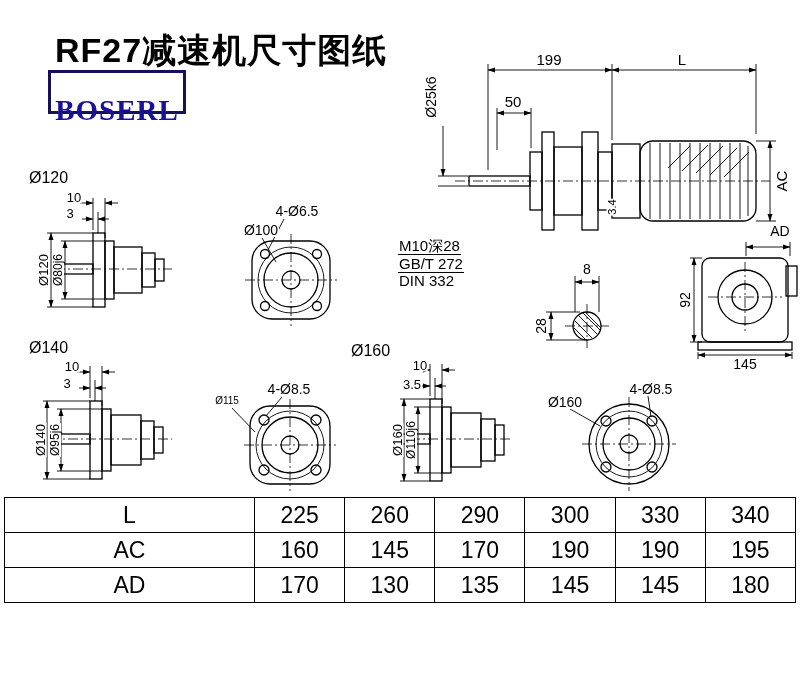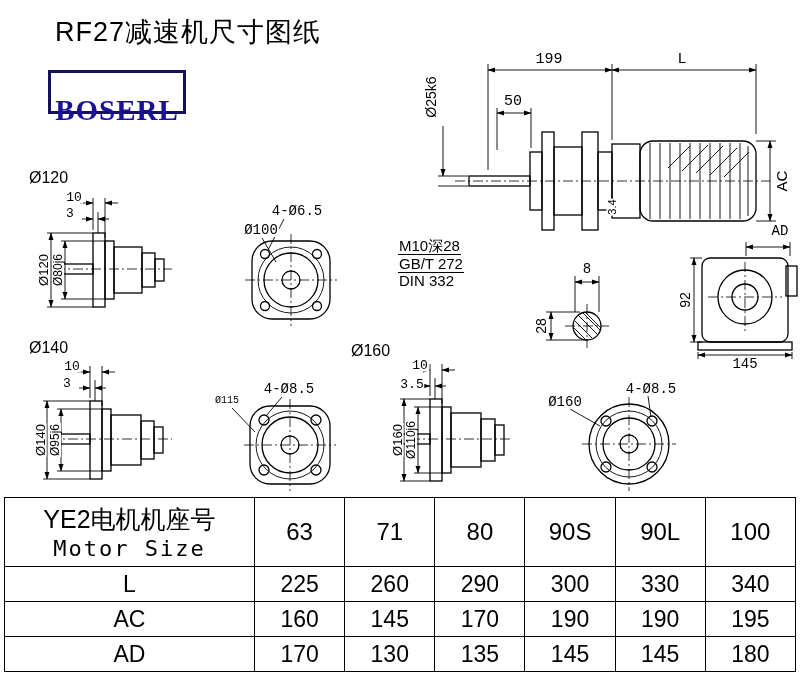--- a/index.html
+++ b/index.html
@@ -1,28 +1,28 @@
 <!DOCTYPE html>
 <html><head>
 <meta charset="utf-8">
 <style>
   html,body{margin:0;padding:0;background:#fff;}
   .page{position:relative;width:800px;height:673px;background:#fff;overflow:hidden;
         font-family:"Liberation Sans",sans-serif;color:#000;}
-  .title{position:absolute;left:55px;top:14px;font-size:27px;font-weight:normal;
+  .title{position:absolute;left:55px;top:28px;font-size:34px;font-weight:bold;
          letter-spacing:1px;white-space:nowrap;}
   .logo-box{position:absolute;left:48px;top:70px;width:132px;height:38px;
             border:3px solid #14105e;display:flex;align-items:center;justify-content:center;}
   .logo-box span{font-family:"Liberation Serif",serif;font-weight:bold;font-size:29px;
                  color:#1a1199;letter-spacing:1px;margin-top:36px;}
   svg .o{fill:none;stroke:#000;stroke-width:1.3;}
   svg .d{fill:none;stroke:#000;stroke-width:0.9;}
   svg .c{fill:none;stroke:#000;stroke-width:0.8;stroke-dasharray:10 3 2 3;}
   .hlbl,.llbl,.vlbl{position:absolute;white-space:nowrap;line-height:1;background:#fff;padding:0 1px;}
-  .hlbl{transform:translate(-50%,-50%);font-family:Liberation Mono, monospace;}
+  .hlbl{transform:translate(-50%,-50%);}
   .vlbl{transform:translate(-50%,-50%) rotate(-90deg);}
   .ul{border-bottom:1.5px solid #000;padding-bottom:1px;}
   .dim-table{position:absolute;left:4px;top:497px;width:792px;border-collapse:collapse;
              table-layout:fixed;}
   .dim-table td{border:1.5px solid #000;text-align:center;vertical-align:middle;
                 font-size:23px;padding:0;}
   .dim-table tr.hdr td{height:68px;font-size:24px;}
   .dim-table tr.row td{height:34px;}
   .hdr-cn{font-size:25px;}
   .hdr-en{font-family:"DejaVu Sans Mono",monospace;font-size:22px;letter-spacing:2px;}
@@ -242,32 +242,20 @@
     <colgroup>
       <col style="width:250px">
         <col>
         <col>
         <col>
         <col>
         <col>
         <col>
     </colgroup>
     <tbody>
-        <tr class="hdr">
-      <td>
-        <div class="hdr-cn">YE2电机机座号</div>
-        <div class="hdr-en">Motor Size</div>
-      </td>
-      <td>63</td>
-      <td>71</td>
-      <td>80</td>
-      <td>90S</td>
-      <td>90L</td>
-      <td>100</td>
-    </tr>
     <tr class="row">
       <td>L</td>
       <td>225</td>
       <td>260</td>
       <td>290</td>
       <td>300</td>
       <td>330</td>
       <td>340</td>
     </tr>
     <tr class="row">

